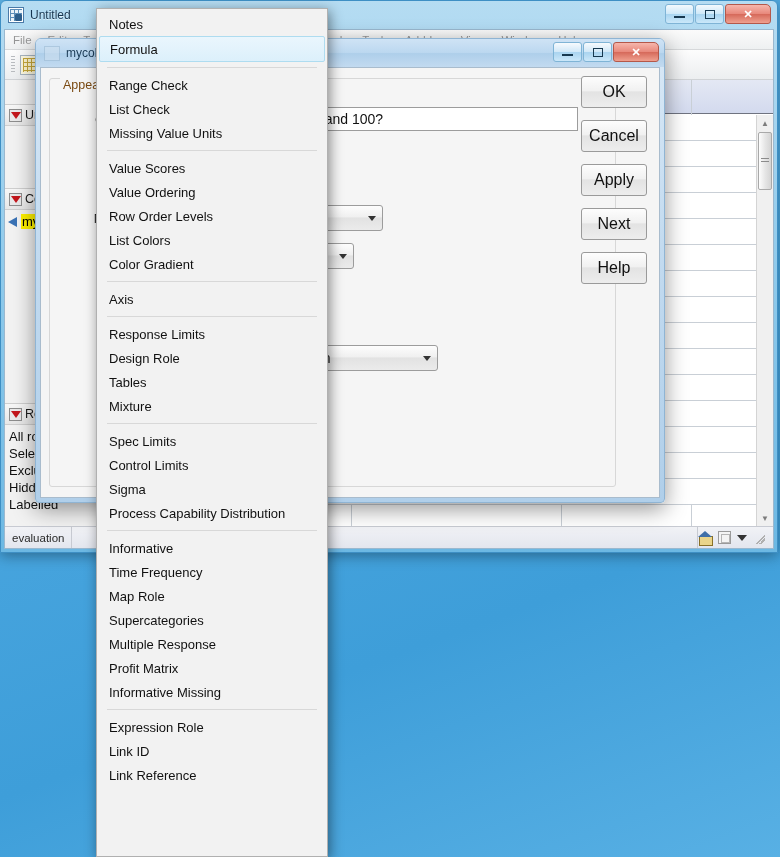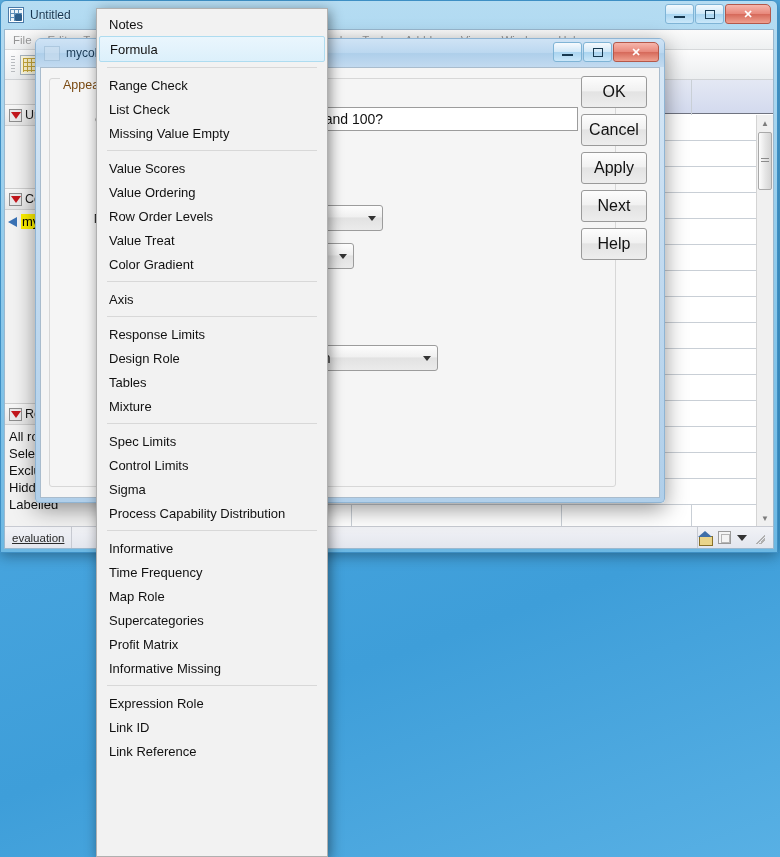--- a/index.html
+++ b/index.html
@@ -202,21 +202,20 @@
     height: 22px; flex: 0 0 auto;
     background: linear-gradient(180deg, #f1f2f6 0%, #e3e6ee 100%);
     border-top: 1px solid #c7cad2;
     display: flex; align-items: center;
     font-size: 11.5px; color: #2a2a2a;
   }
   .status-cell {
     padding: 0 7px; height: 100%; display: flex; align-items: center;
     border-right: 1px solid #c7cad2;
     white-space: nowrap;
-    text-decoration: underline;
   }
   .status-right { margin-left: auto; display: flex; align-items: center; gap: 6px; padding-right: 8px; }
   .home-icon {
     width: 14px; height: 13px; position: relative;
   }
   .home-icon::before {
     content:""; position:absolute; left:1px; top:5px; width:12px; height:8px;
     background:#e9d48a; border:1px solid #8a7128;
   }
   .home-icon::after {
@@ -291,21 +290,21 @@
     height: 26px;
     background: linear-gradient(180deg, #fdfdfd 0%, #f0f0f0 45%, #e2e2e2 50%, #ebebeb 100%);
     border: 1px solid #9c9c9c; border-radius: 3px;
     display: flex; align-items: center; justify-content: space-between;
     padding: 0 6px 0 7px; font-size: 14px; color: #111;
     white-space: nowrap;
   }
   .combo .arr { width:0;height:0;border-left:4px solid transparent;border-right:4px solid transparent;border-top:5px solid #333; margin-left:8px;}
   .dlg-side { position: absolute; right: 8px; top: 8px; width: 70px; }
   .dlg-btn {
-    width: 66px; height: 32px; margin-bottom: 6px;
+    width: 66px; height: 32px; margin-bottom: 12px;
     background: linear-gradient(180deg, #fdfdfd 0%, #f1f1f1 45%, #e3e3e3 50%, #ededed 100%);
     border: 1px solid #9a9a9a; border-radius: 3px;
     display: flex; align-items: center; justify-content: center;
     font-size: 16px; color: #111;
   }
 
   
   #props-menu {
     position: absolute;
     left: 96px; top: 8px;
@@ -577,27 +576,27 @@
 </div>
 
 <div id="props-menu">
 
   <div class="menu-item">Notes</div>
   <div class="menu-item highlight">Formula</div>
   <div class="menu-sep"></div>
 
   <div class="menu-item">Range Check</div>
   <div class="menu-item">List Check</div>
-  <div class="menu-item">Missing Value Empty</div>
+  <div class="menu-item">Missing Value Units</div>
   <div class="menu-sep"></div>
 
   <div class="menu-item">Value Scores</div>
   <div class="menu-item">Value Ordering</div>
   <div class="menu-item">Row Order Levels</div>
-  <div class="menu-item">Value Treat</div>
+  <div class="menu-item">List Colors</div>
   <div class="menu-item">Color Gradient</div>
   <div class="menu-sep"></div>
 
   <div class="menu-item">Axis</div>
   <div class="menu-sep"></div>
 
   <div class="menu-item">Response Limits</div>
   <div class="menu-item">Design Role</div>
   <div class="menu-item">Tables</div>
   <div class="menu-item">Mixture</div>
@@ -606,20 +605,21 @@
   <div class="menu-item">Spec Limits</div>
   <div class="menu-item">Control Limits</div>
   <div class="menu-item">Sigma</div>
   <div class="menu-item">Process Capability Distribution</div>
   <div class="menu-sep"></div>
 
   <div class="menu-item">Informative</div>
   <div class="menu-item">Time Frequency</div>
   <div class="menu-item">Map Role</div>
   <div class="menu-item">Supercategories</div>
+  <div class="menu-item">Multiple Response</div>
   <div class="menu-item">Profit Matrix</div>
   <div class="menu-item">Informative Missing</div>
   <div class="menu-sep"></div>
 
   <div class="menu-item">Expression Role</div>
   <div class="menu-item">Link ID</div>
   <div class="menu-item">Link Reference</div>
 
 </div>
 

